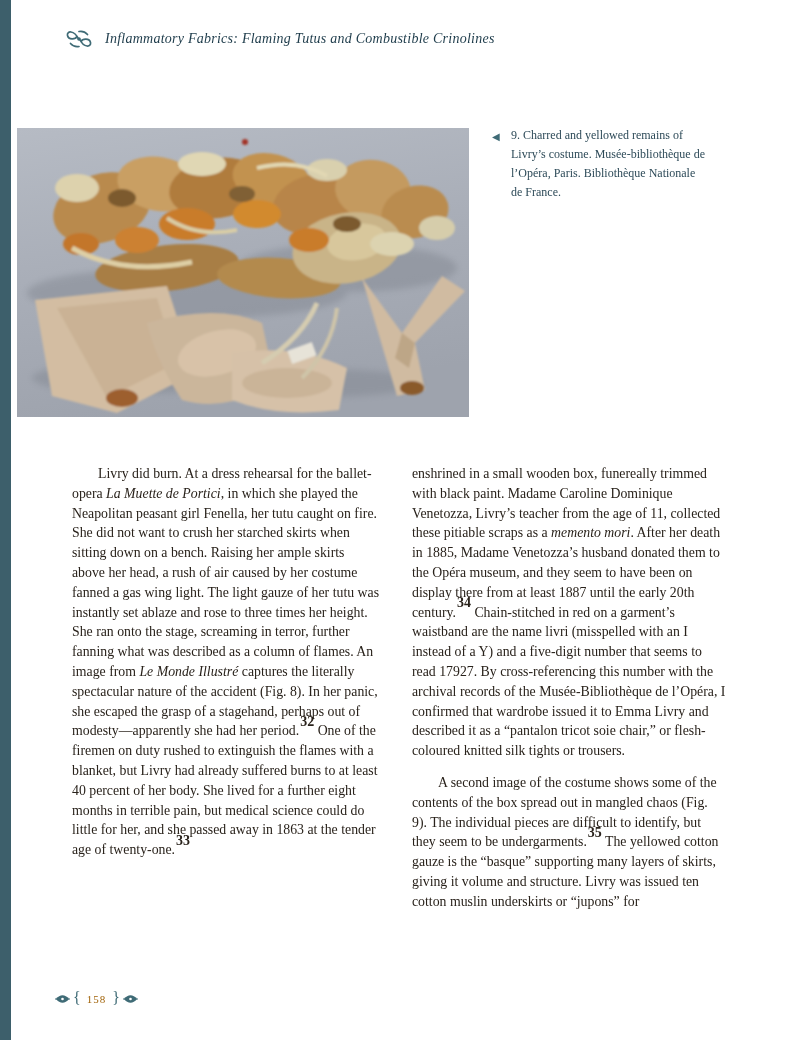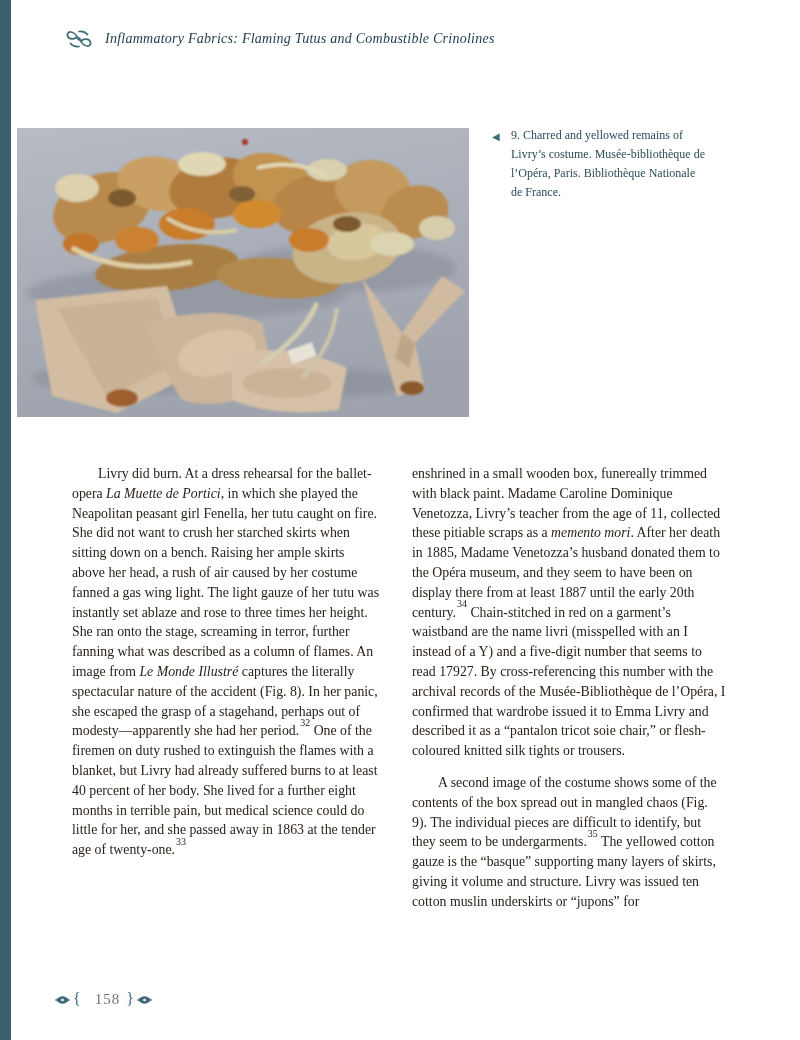--- a/index.html
+++ b/index.html
@@ -23,26 +23,26 @@
   .cap-arrow{position:absolute;left:0;top:1px;font-size:10px;color:#3f6b76;
     font-family:"DejaVu Sans",sans-serif;}
   .cap-body{margin-left:19px;}
 
   
   .col{position:absolute;top:452px;font-size:13.8px;line-height:19.8px;color:#29221b;}
   .col-left{left:60px;width:332px;}
   .col-right{left:400px;width:338px;}
   .col p{margin:12px;}
   .col p.indent{text-indent:26px;}
-  .col sup{font-size:10px;line-height:0;position:relative;top:-4px;margin-left:1px;}
+  .col sup{font-size:14px;line-height:0;position:relative;top:-4px;margin-left:1px;font-weight:bold;}
 
   
   .footer{position:absolute;left:55px;top:991px;display:flex;align-items:center;gap:3px;}
   .folio-brace{color:#3f6b76;font-size:16px;line-height:1;position:relative;top:-1px;}
-  .folio{font-size:15px;color:#737373;letter-spacing:1px;padding:0 3px;margin-left:8px;}
+  .folio{font-size:11px;color:#a16207;letter-spacing:1px;padding:0 3px;}
   .flourish{display:block;}
 </style>
 </head>
 <body>
 
 <div class="page">
 
   <div class="left-rule"></div>
 
   <header class="running-header">

